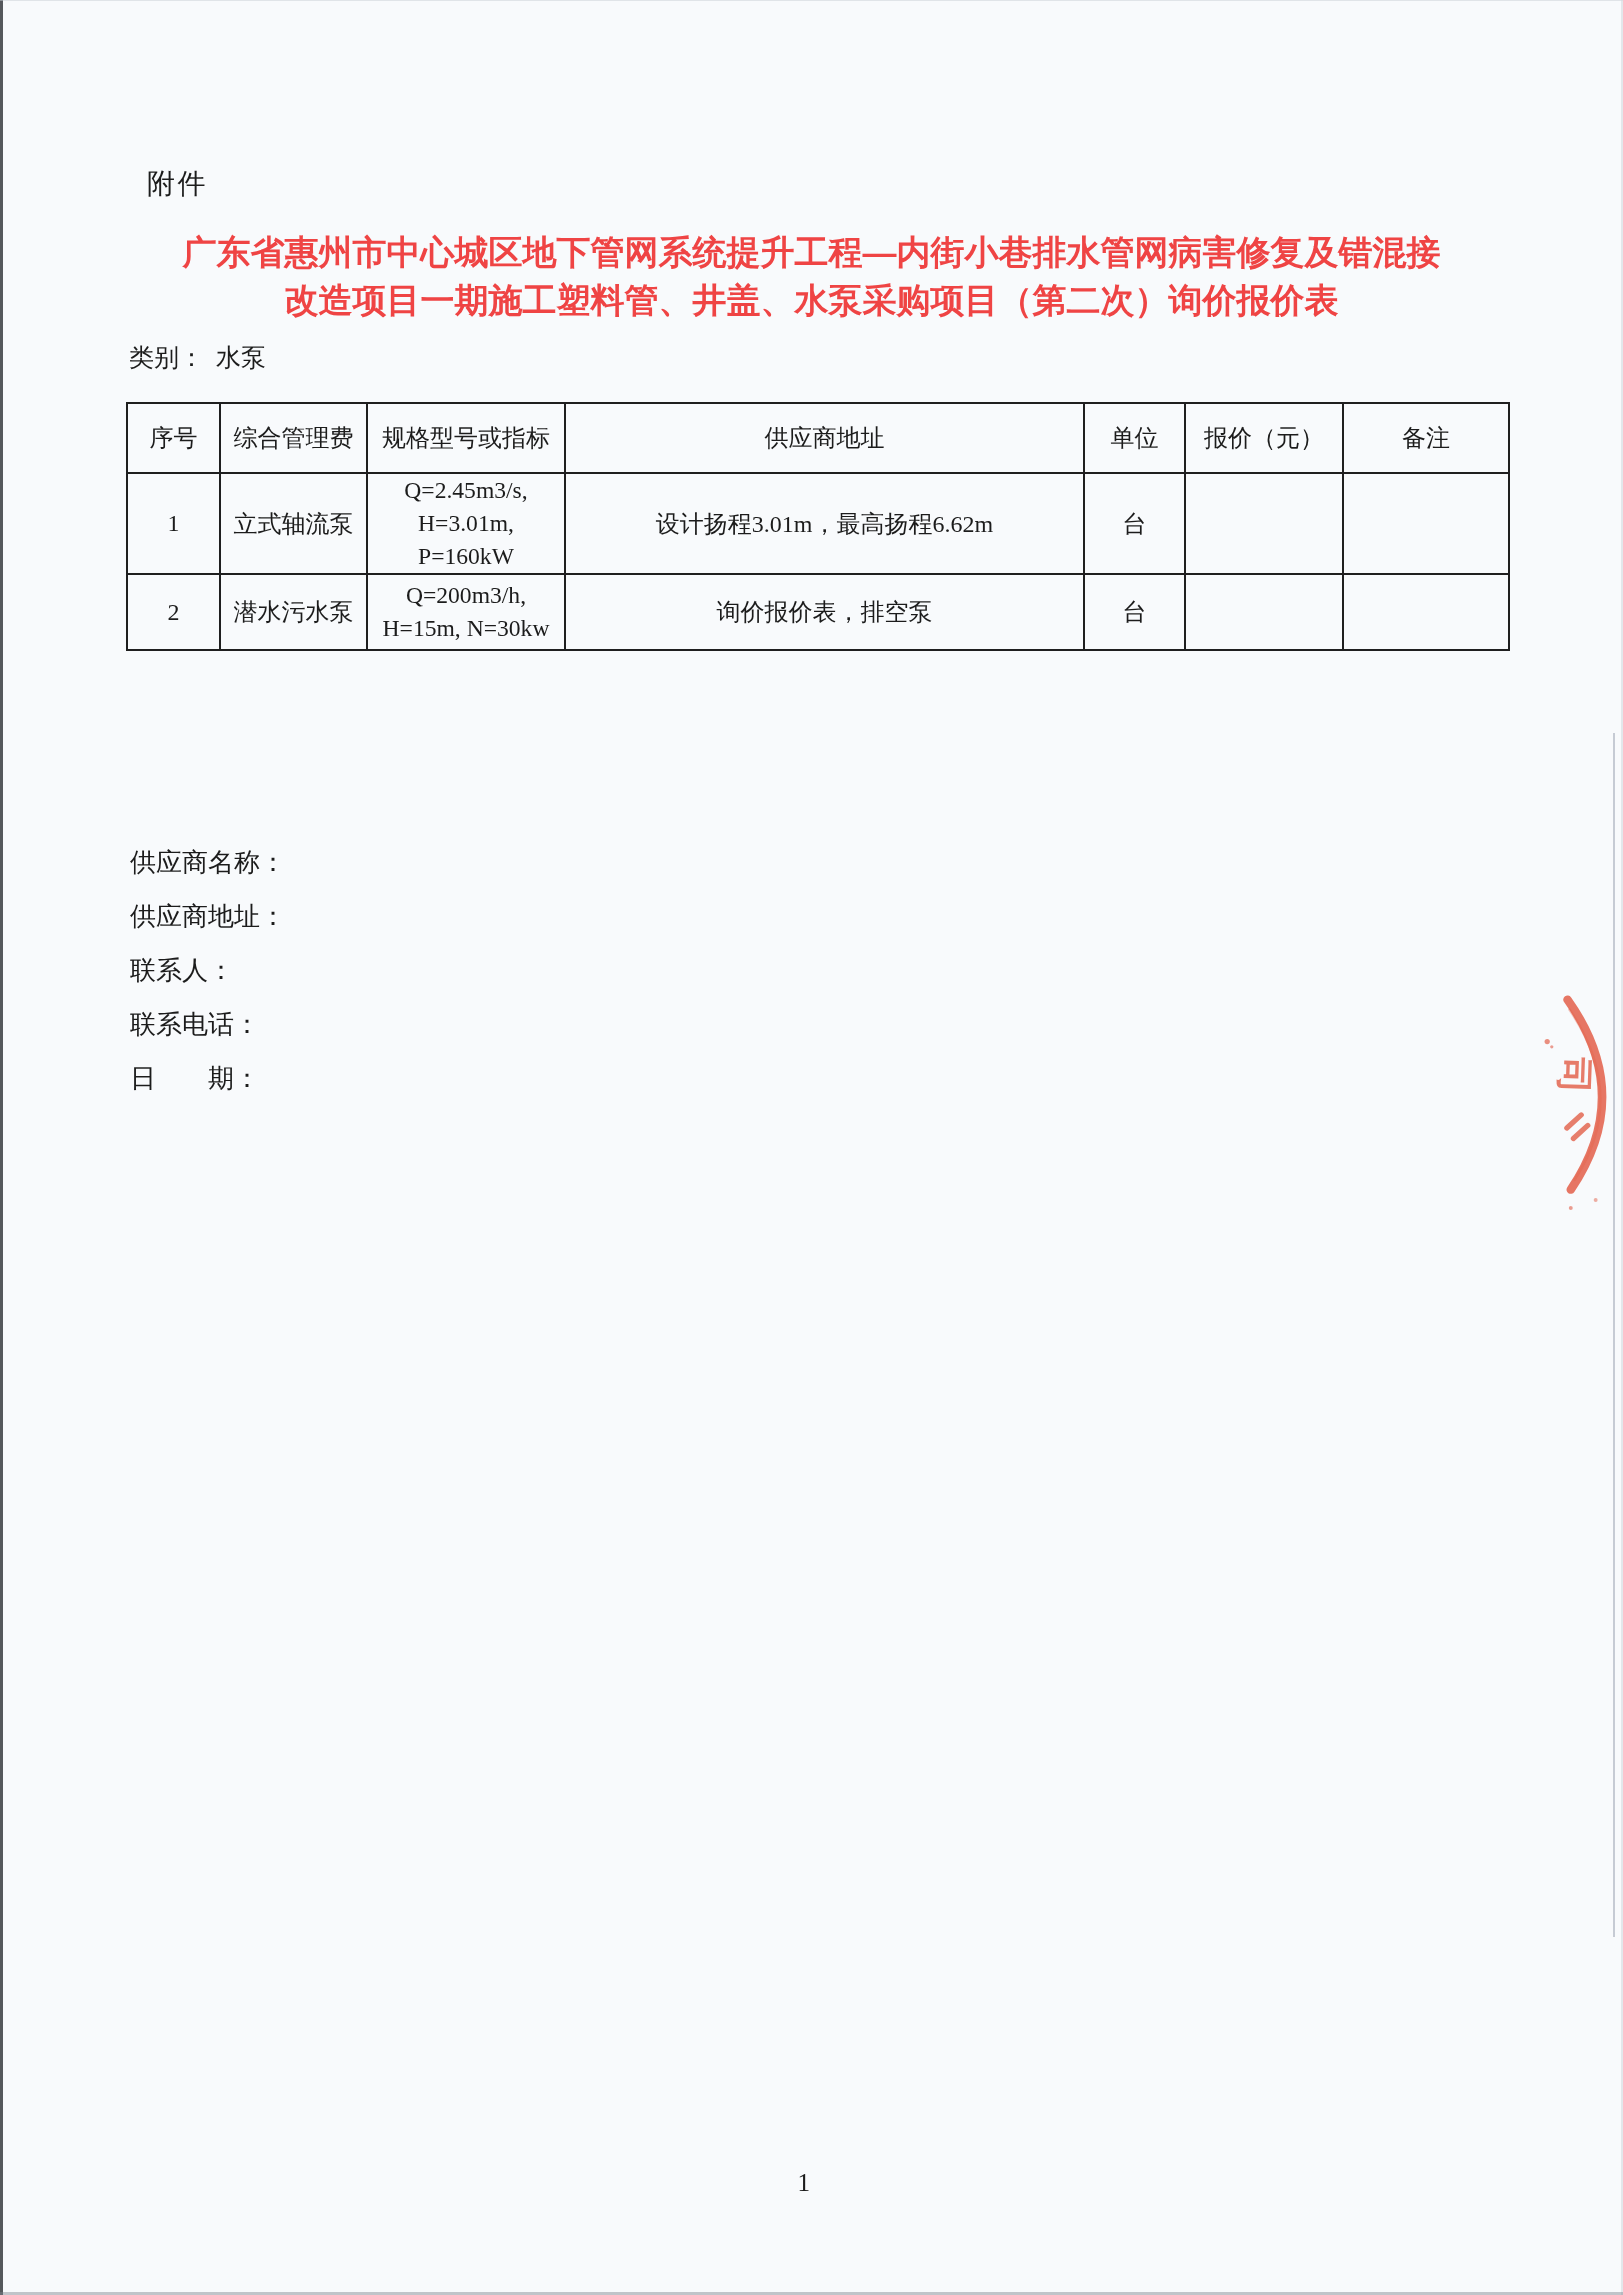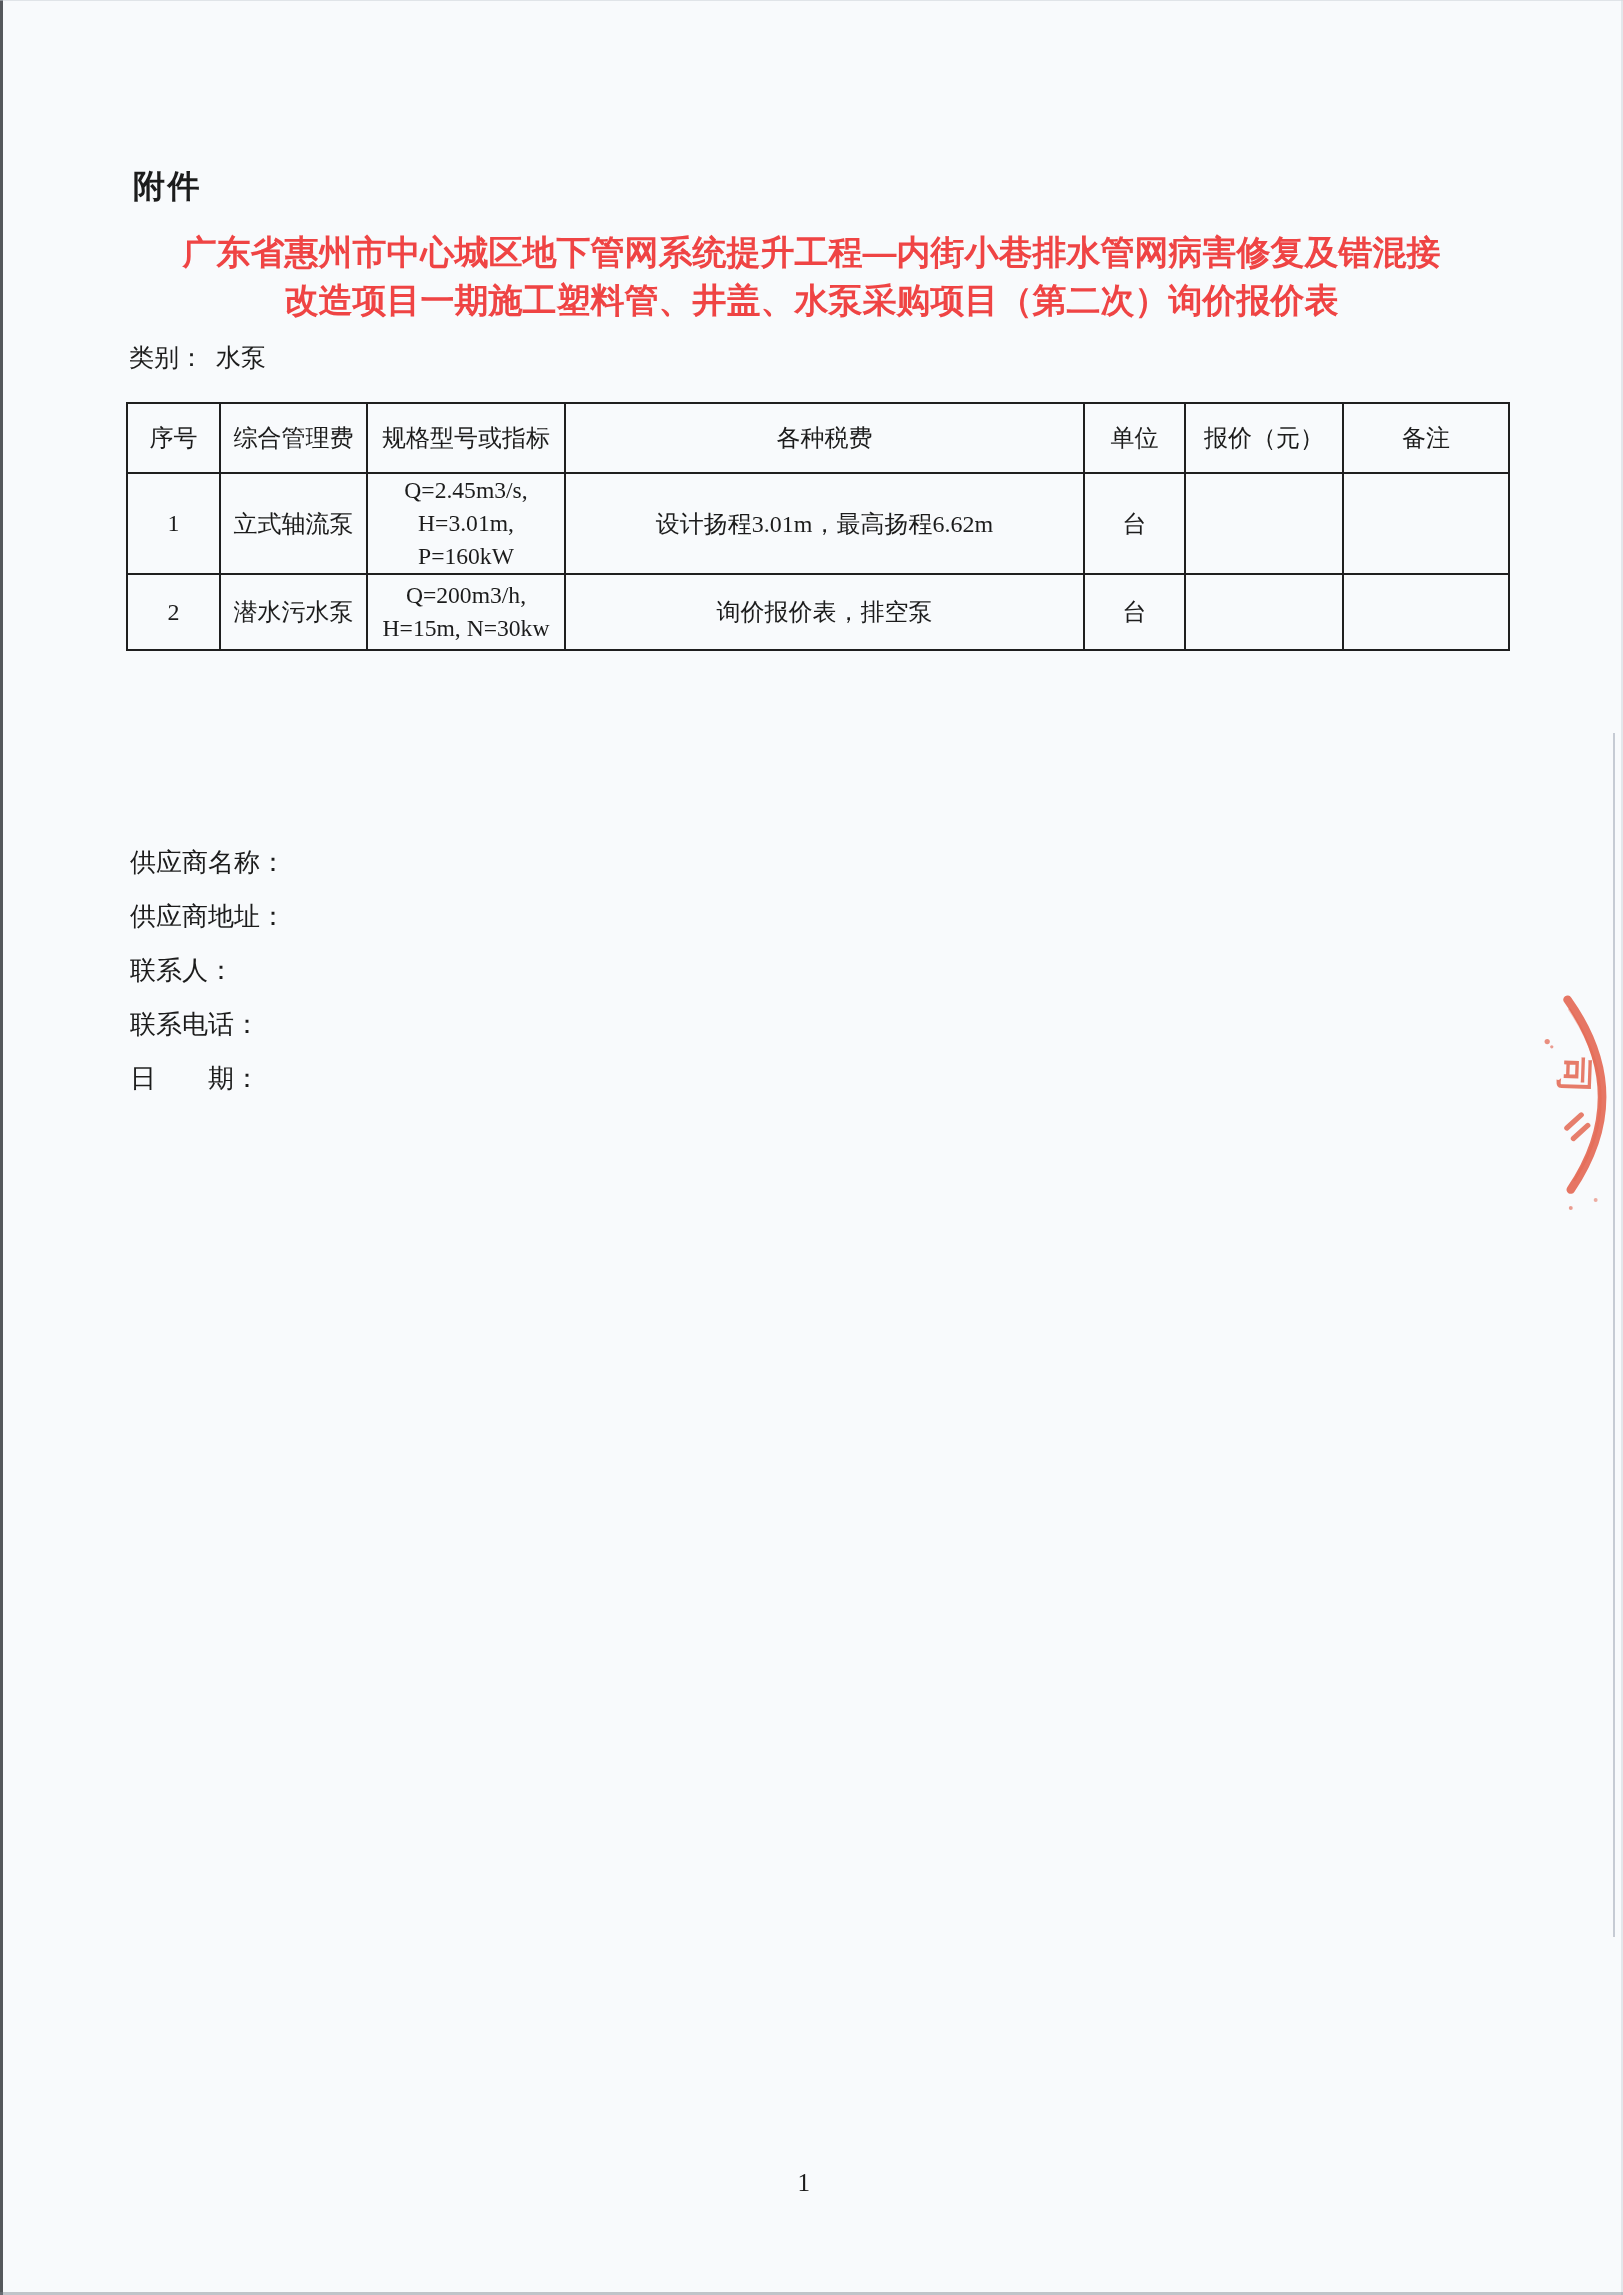--- a/index.html
+++ b/index.html
@@ -16,22 +16,22 @@
   }
 
   
   .edge-left   { position:absolute; left:0; top:0; width:3.3px; height:100%; background:#55585c; }
   .edge-bottom { position:absolute; left:0; bottom:0; width:100%; height:2.6px; background:#7d838b; opacity:.45; }
   .edge-top    { position:absolute; left:0; top:0; width:100%; height:1.3px; background:#c8cdd3; opacity:.5; }
   .edge-right  { position:absolute; right:0; top:0; width:2px; height:100%; background:#d5dae0; opacity:.6; }
   .scan-shadow-right { position:absolute; left:1613px; top:733px; width:2px; height:1204px; background:#b9bfc9; opacity:.8; }
 
   .attachment {
-    position:absolute; left:133px; top:165px;
-    font-size:32px; letter-spacing:2.6px;font-weight:bold;
+    position:absolute; left:147px; top:165px;
+    font-size:28px; letter-spacing:2.6px;
   }
   .doc-title {
     position:absolute; left:85px; right:85px; top:228px;
     text-align:center; font-weight:bold; font-size:34px; line-height:48px;
     font-family:"Liberation Sans","DejaVu Sans",sans-serif;
     color:#ef4444;
   }
   .category {
     position:absolute; left:129px; top:341px; font-size:25px;
   }
@@ -113,21 +113,21 @@
       <col style="width:519px">
         <col style="width:101px">
         <col style="width:158px">
         <col style="width:166px">
     </colgroup>
     <thead>
       <tr class="hdr-row">
         <th>序号</th>
         <th>综合管理费</th>
         <th>规格型号或指标</th>
-        <th>各种税费</th>
+        <th>供应商地址</th>
         <th>单位</th>
         <th>报价（元）</th>
         <th>备注</th>
       </tr>
     </thead>
     <tbody>
       <tr class="item-row-1">
         <td>1</td>
         <td>立式轴流泵</td>
         <td>

